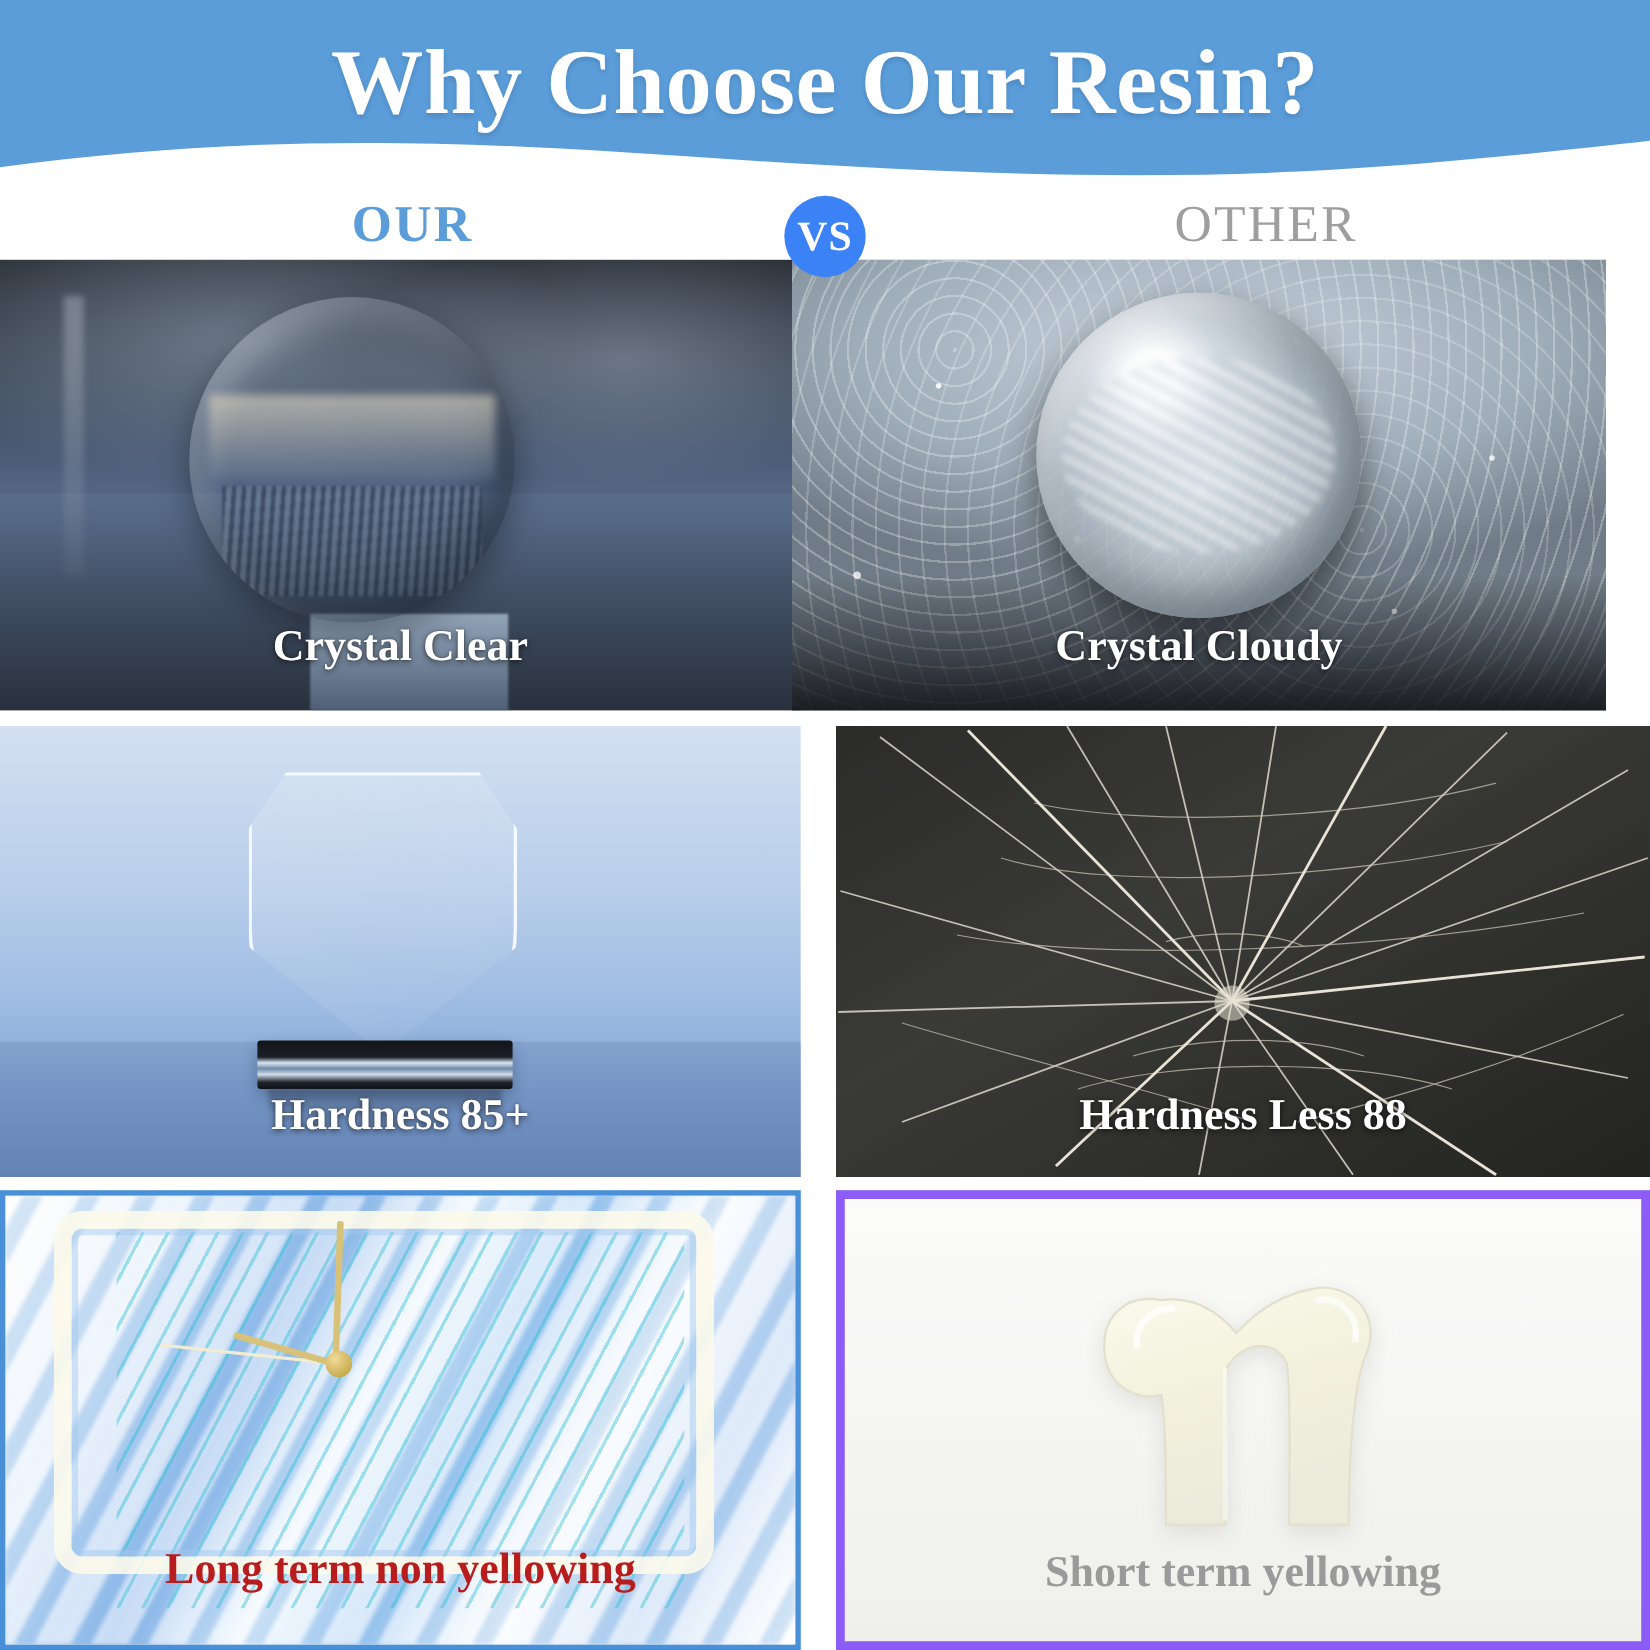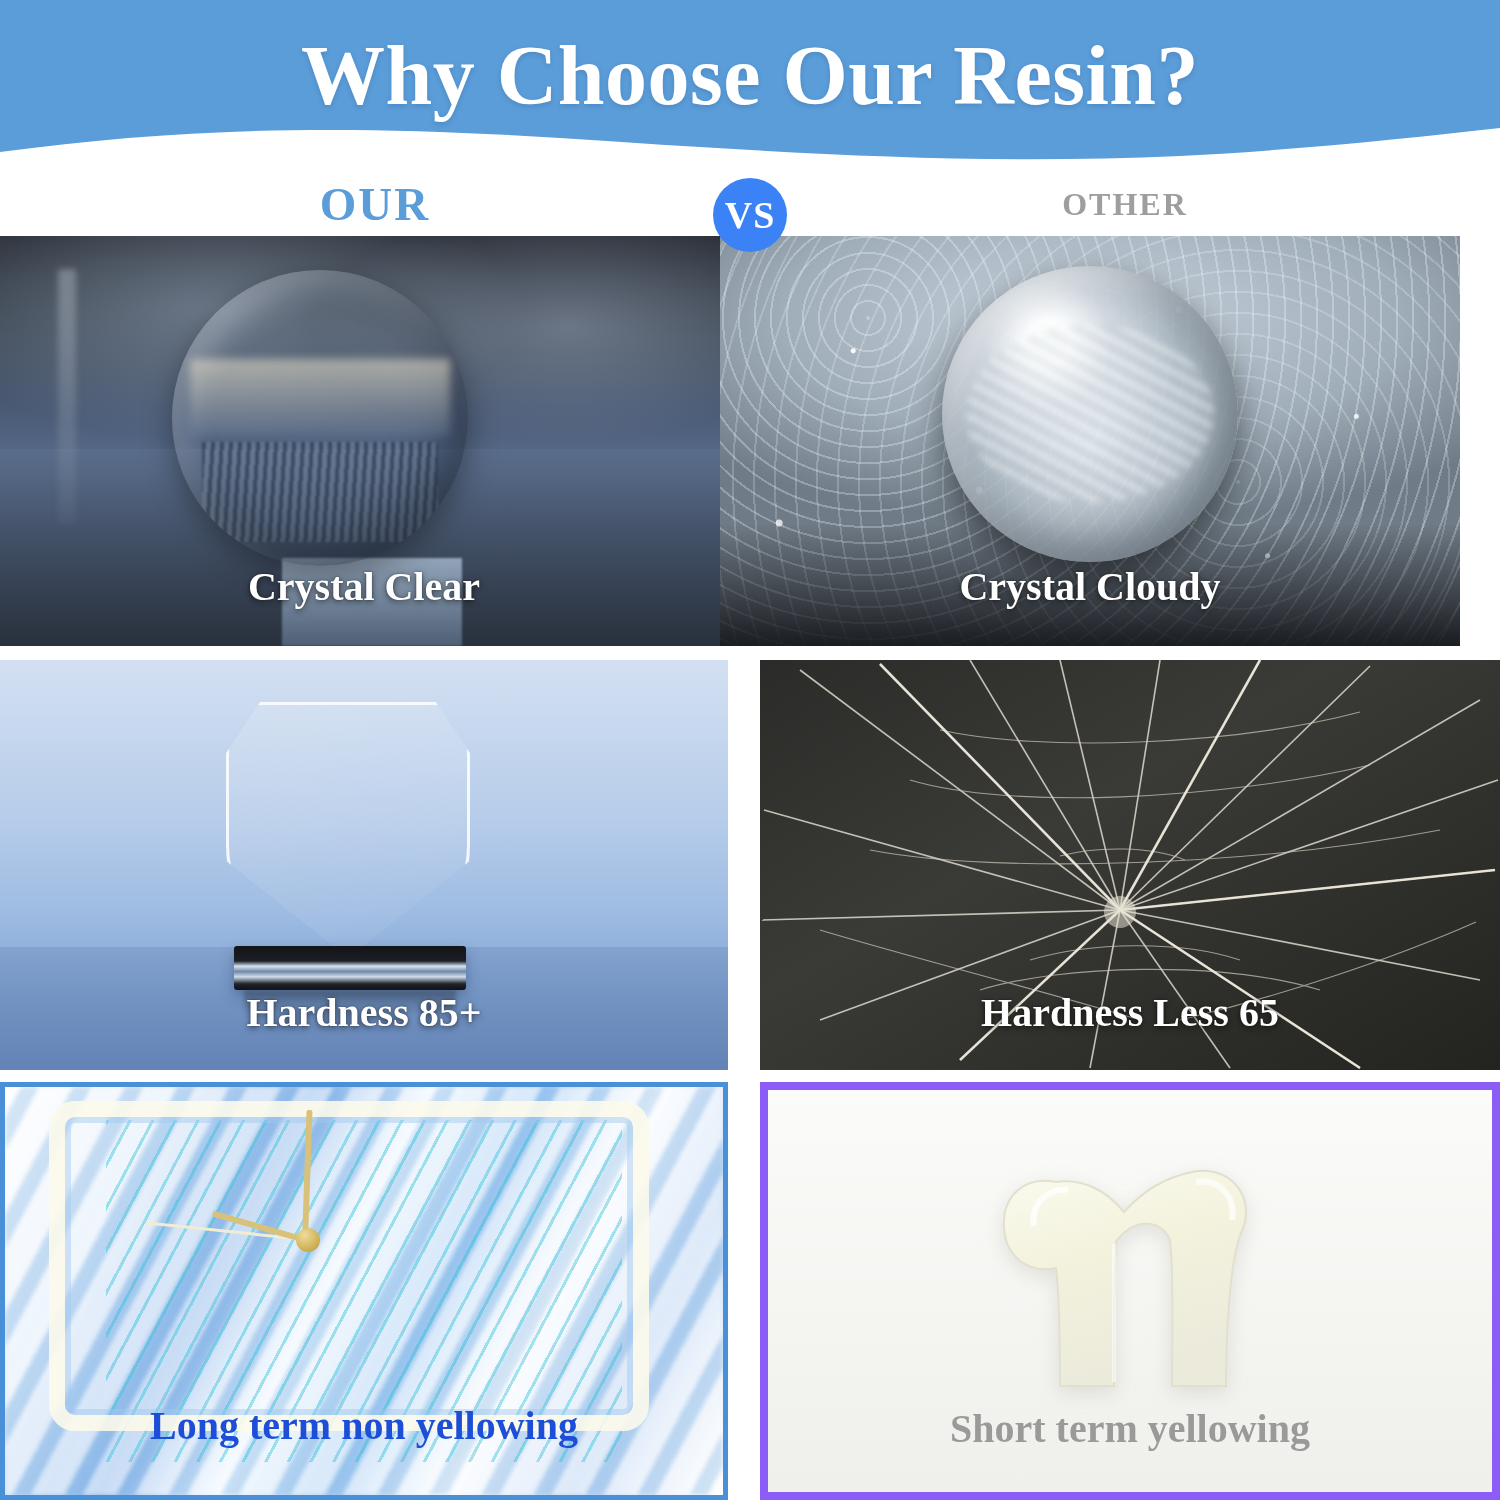--- a/index.html
+++ b/index.html
@@ -30,43 +30,43 @@
     position: absolute; left: 0; top: 172px; width: 1500px; height: 64px;
     background: #ffffff;
     padding-left: 31px;
   }
   .label-our {
     position: absolute; left: 160px; top: 0; width: 430px; height: 64px;
     display: flex; align-items: center; justify-content: center;
     color: #5b9dd9; font-size: 47px; font-weight: bold; letter-spacing: 2px;
   }
   .label-other {
-    position: absolute; left: 910px; top: 0; width: 430px; height: 64px;
+    position: absolute; left: 936px; top: 0; width: 430px; height: 64px;
     display: flex; align-items: center; justify-content: center;
-    color: #9e9e9e; font-size: 32px; font-weight: bold; letter-spacing: 2px;
+    color: #9e9e9e; font-size: 47px; font-weight: normal; letter-spacing: 2px;
   }
   .vs-badge {
     position: absolute; left: 713px; top: 178px;
     width: 74px; height: 74px; border-radius: 50%;
     background: #3b82f6; z-index: 12;
     display: flex; align-items: center; justify-content: center;
     color: #ffffff; font-size: 38px; font-weight: bold; letter-spacing: 1px;
   }
 
   
   .grid { position: absolute; left: 0; top: 236px; width: 1500px; height: 1264px; padding-left: 14px; }
   .panel { position: absolute; overflow: hidden; background: #fff; }
 
   .cap {
     position: absolute; left: 0; width: 100%;
     text-align: center; font-weight: bold; z-index: 6;
     font-size: 40px; line-height: 1.05; white-space: nowrap;
   }
   .cap-white { color: #ffffff; text-shadow: 0 2px 6px rgba(0,0,0,.55), 0 0 2px rgba(0,0,0,.4); }
-  .cap-black { color: #1d4ed8; }
+  .cap-black { color: #b91c1c; }
   .cap-gray  { color: #9a9a9a; }
 
   
   .p11 { left:0; top:0; width:728px; height:410px; }
   .ball-scene { position:absolute; inset:0;
     background:
       radial-gradient(ellipse 60% 45% at 30% 18%, rgba(150,165,185,.55), transparent 70%),
       radial-gradient(ellipse 50% 40% at 78% 22%, rgba(165,175,195,.45), transparent 70%),
       linear-gradient(180deg,#2b3038 0%, #3a4450 20%, #4a5a74 42%, #5a6e8e 58%, #46546e 76%, #2e3642 100%);
     filter: blur(0.4px);
@@ -269,21 +269,21 @@
           <g stroke="#eee9db" fill="none" stroke-width="2.6" opacity="0.9">
             <path d="M360,250 L120,4"></path>
               <path d="M360,250 L500,0"></path>
               <path d="M360,250 L735,210"></path>
             <path d="M360,250 L200,400"></path>
               <path d="M360,250 L600,408"></path>
           </g>
           <circle cx="360" cy="252" r="16" fill="#e6e1d3" opacity="0.55"></circle>
         </svg>
       </div>
-      <div class="cap cap-white" style="top:332px;">Hardness Less 65</div>
+      <div class="cap cap-white" style="top:332px;">Hardness Less 88</div>
     </div>
 
     <div class="panel p31">
       <div class="clockbg"></div>
       <div class="clock-frame"></div>
       <div class="clock-hands">
         <div class="hand hand-s"></div>
         <div class="hand hand-h"></div>
         <div class="hand hand-m"></div>
         <div class="clock-pin"></div>

